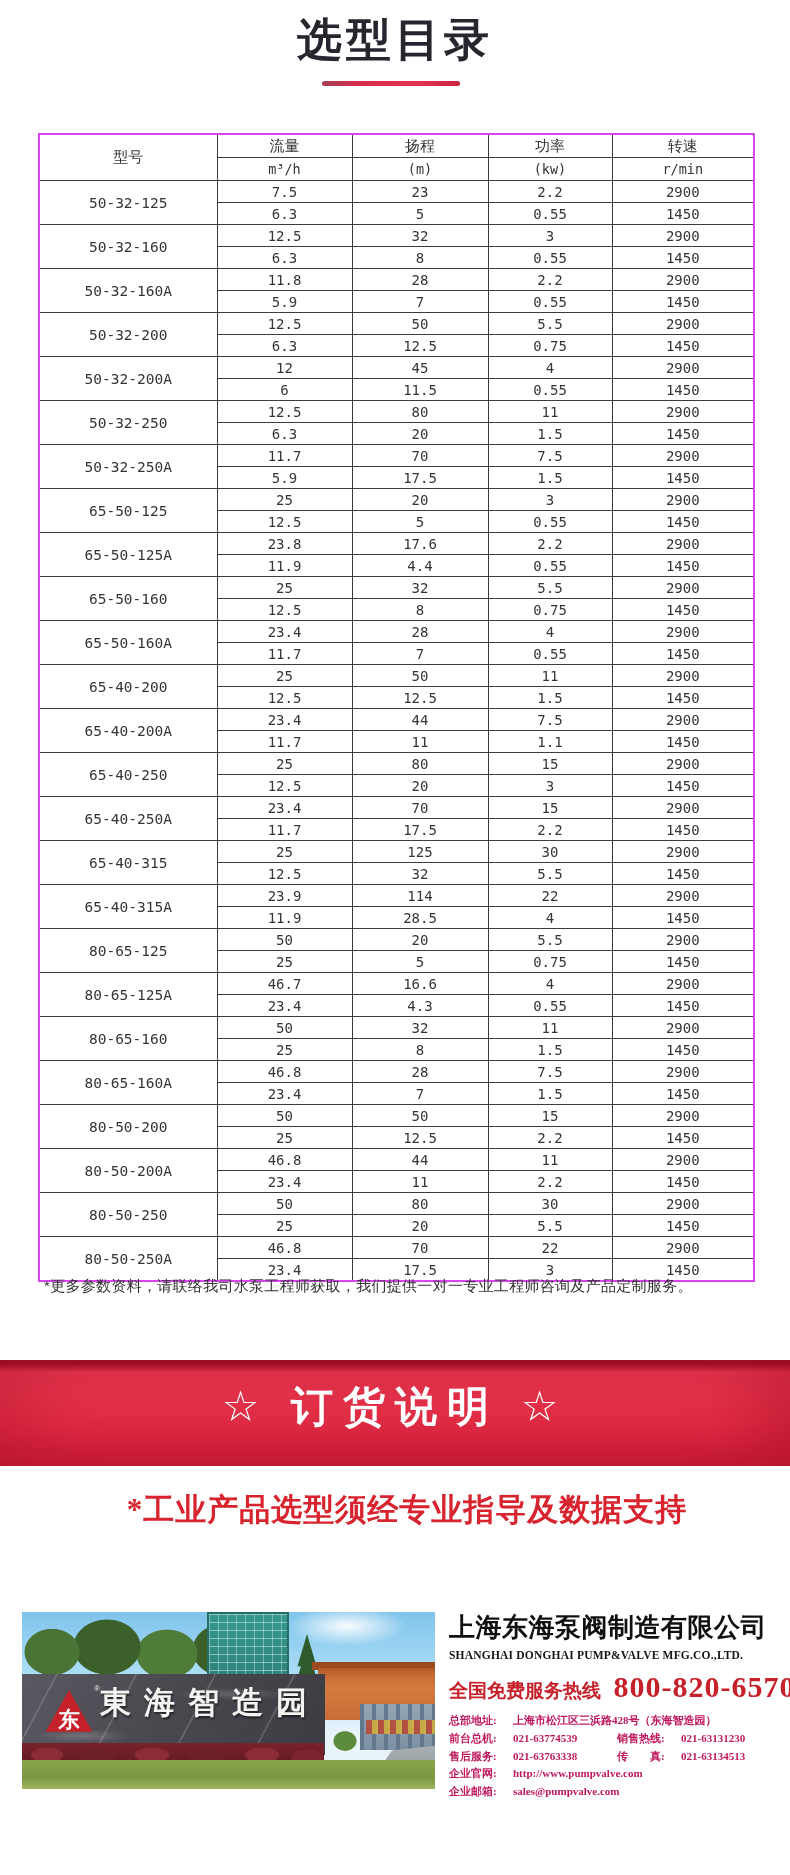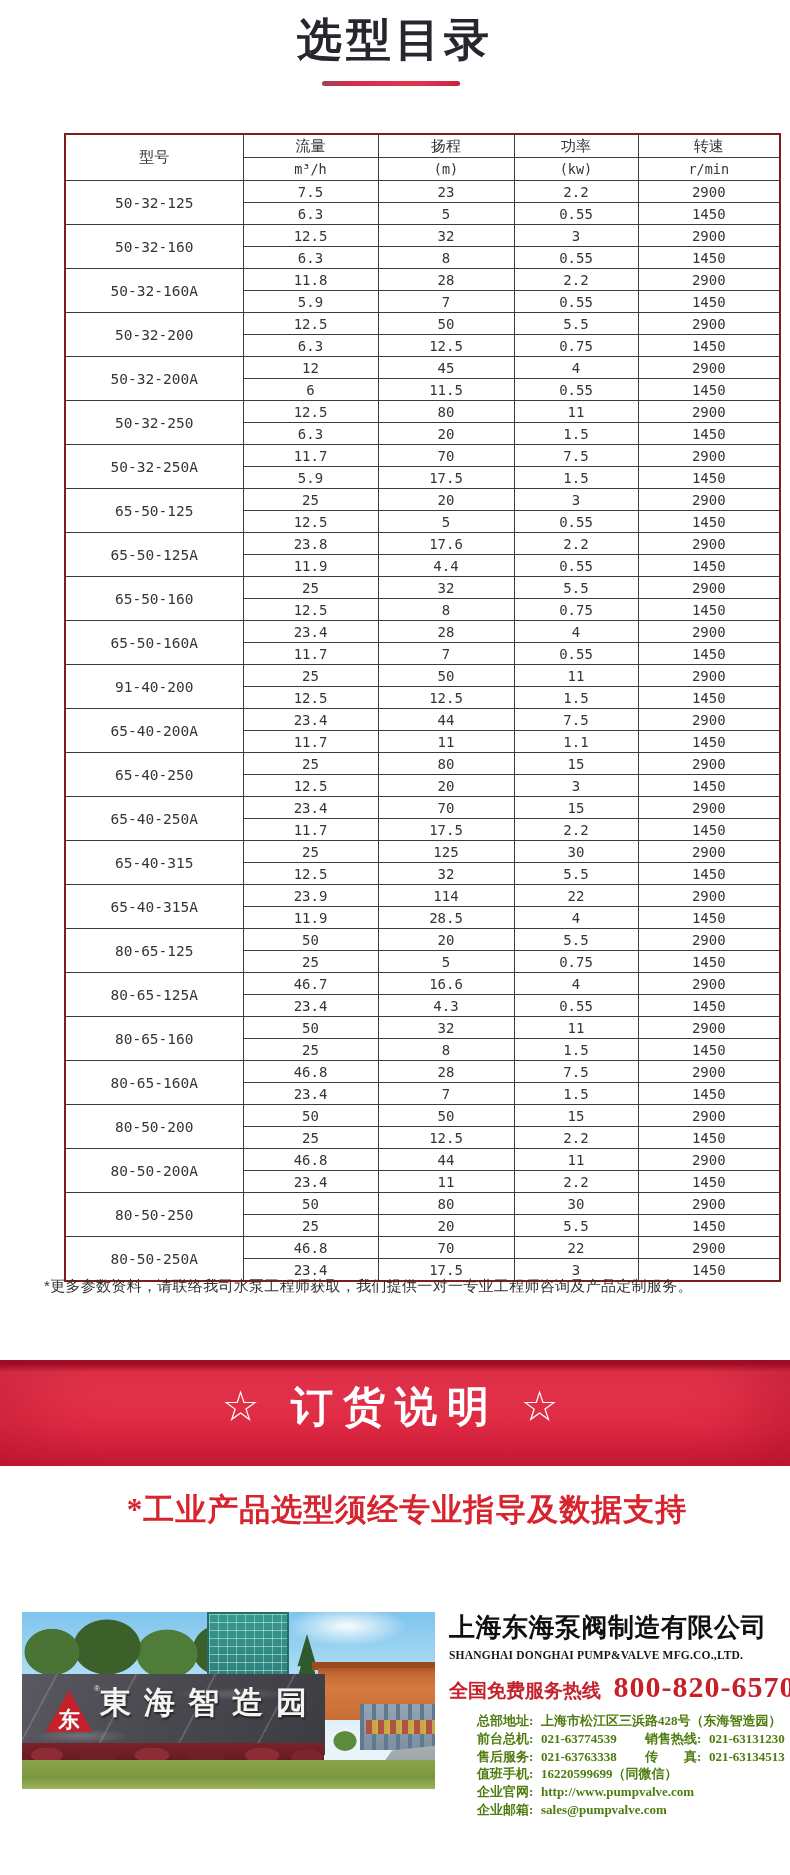--- a/index.html
+++ b/index.html
@@ -8,21 +8,21 @@
 
   
   .page-title{position:absolute;top:10px;left:0;right:0;text-align:center;
     font-size:45px;font-weight:800;color:#26262e;letter-spacing:4px;}
   .title-underline{position:absolute;top:81px;left:322px;width:138px;height:5px;border-radius:3px;
     background:linear-gradient(90deg,#a63e54,#d92c4b 30%,#e4344f 70%,#c92340);}
 
   
   .table-wrap{position:absolute;top:133px;left:38px;}
   table.sel{border-collapse:collapse;table-layout:fixed;width:715px;height:1123px;
-    border:2px solid #7f1d1d;margin-left:26px;}
+    border:2px solid #d946ef;}
   table.sel th,table.sel td{border:1px solid #3c3c3c;text-align:center;vertical-align:middle;
     padding:0;color:#353535;overflow:hidden;white-space:nowrap;}
   th.hdr-cn{font-size:15px;font-weight:400;color:#2e2e2e;height:22px;}
   th.hdr-unit{font-size:13.5px;font-weight:400;color:#2e2e2e;height:22px;
     font-family:"DejaVu Sans Mono",monospace;}
   td.model-cell{font-size:14.5px;font-family:"DejaVu Sans Mono",monospace;color:#3a3a3a;}
   td.value-cell{font-size:14px;font-family:"DejaVu Sans Mono",monospace;color:#3a3a3a;height:21px;}
 
   
   .footnote{position:absolute;top:1277px;left:44px;font-size:15px;color:#313131;letter-spacing:.3px;text-align:center;}
@@ -99,21 +99,21 @@
   .company-info{position:absolute;top:1610px;left:449px;width:338px;}
   .company-name-cn{font-size:26px;font-weight:800;color:#101010;letter-spacing:.5px;white-space:nowrap;}
   .company-name-en{font-family:"Liberation Serif","DejaVu Serif",serif;font-weight:700;
     font-size:11.5px;color:#141414;margin-top:4px;letter-spacing:.2px;white-space:nowrap;}
   .hotline-line{margin-top:9px;white-space:nowrap;}
   .hotline-label{font-family:"Liberation Serif","DejaVu Serif",serif;font-weight:700;
     font-size:19px;color:#c6202a;}
   .hotline-number{font-family:"Liberation Serif","DejaVu Serif",serif;font-weight:700;
     font-size:30px;color:#c6202a;margin-left:8px;letter-spacing:1px;}
   .contact-lines{margin-top:8px;font-family:"Liberation Serif","DejaVu Serif",serif;
-    font-weight:700;font-size:13px;color:#4d7c0f;margin-left:28px;}
+    font-weight:700;font-size:11px;color:#be185d;}
   .contact-line{line-height:17.8px;white-space:nowrap;}
   .contact-label{display:inline-block;min-width:64px;}
   .contact-value{display:inline-block;}
   .contact-value.fixed{min-width:104px;}
 </style>
 </head>
 <body>
 
 <div class="page">
 
@@ -282,21 +282,21 @@
             <td class="value-cell">4</td>
             <td class="value-cell">2900</td>
           </tr>
           <tr>
             <td class="value-cell">11.7</td>
             <td class="value-cell">7</td>
             <td class="value-cell">0.55</td>
             <td class="value-cell">1450</td>
           </tr>
           <tr>
-            <td class="model-cell" rowspan="2">91-40-200</td>
+            <td class="model-cell" rowspan="2">65-40-200</td>
             <td class="value-cell">25</td>
             <td class="value-cell">50</td>
             <td class="value-cell">11</td>
             <td class="value-cell">2900</td>
           </tr>
           <tr>
             <td class="value-cell">12.5</td>
             <td class="value-cell">12.5</td>
             <td class="value-cell">1.5</td>
             <td class="value-cell">1450</td>
@@ -511,19 +511,18 @@
     <div class="company-name-cn">上海东海泵阀制造有限公司</div>
     <div class="company-name-en">SHANGHAI DONGHAI PUMP&amp;VALVE MFG.CO.,LTD.</div>
     <div class="hotline-line">
       <span class="hotline-label">全国免费服务热线</span>
       <span class="hotline-number">800-820-6570</span>
     </div>
     <div class="contact-lines">
         <div class="contact-line"><span class="contact-label">总部地址:</span><span class="contact-value">上海市松江区三浜路428号（东海智造园）</span></div>
         <div class="contact-line"><span class="contact-label">前台总机:</span><span class="contact-value fixed">021-63774539</span><span class="contact-label">销售热线:</span><span class="contact-value">021-63131230</span></div>
         <div class="contact-line"><span class="contact-label">售后服务:</span><span class="contact-value fixed">021-63763338</span><span class="contact-label">传　　真:</span><span class="contact-value">021-63134513</span></div>
-        <div class="contact-line"><span class="contact-label">值班手机:</span><span class="contact-value">16220599699（同微信）</span></div>
         <div class="contact-line"><span class="contact-label">企业官网:</span><span class="contact-value">http://www.pumpvalve.com</span></div>
         <div class="contact-line"><span class="contact-label">企业邮箱:</span><span class="contact-value">sales@pumpvalve.com</span></div>
       </div>
   </div>
 
 </div>
 
 </body></html>

